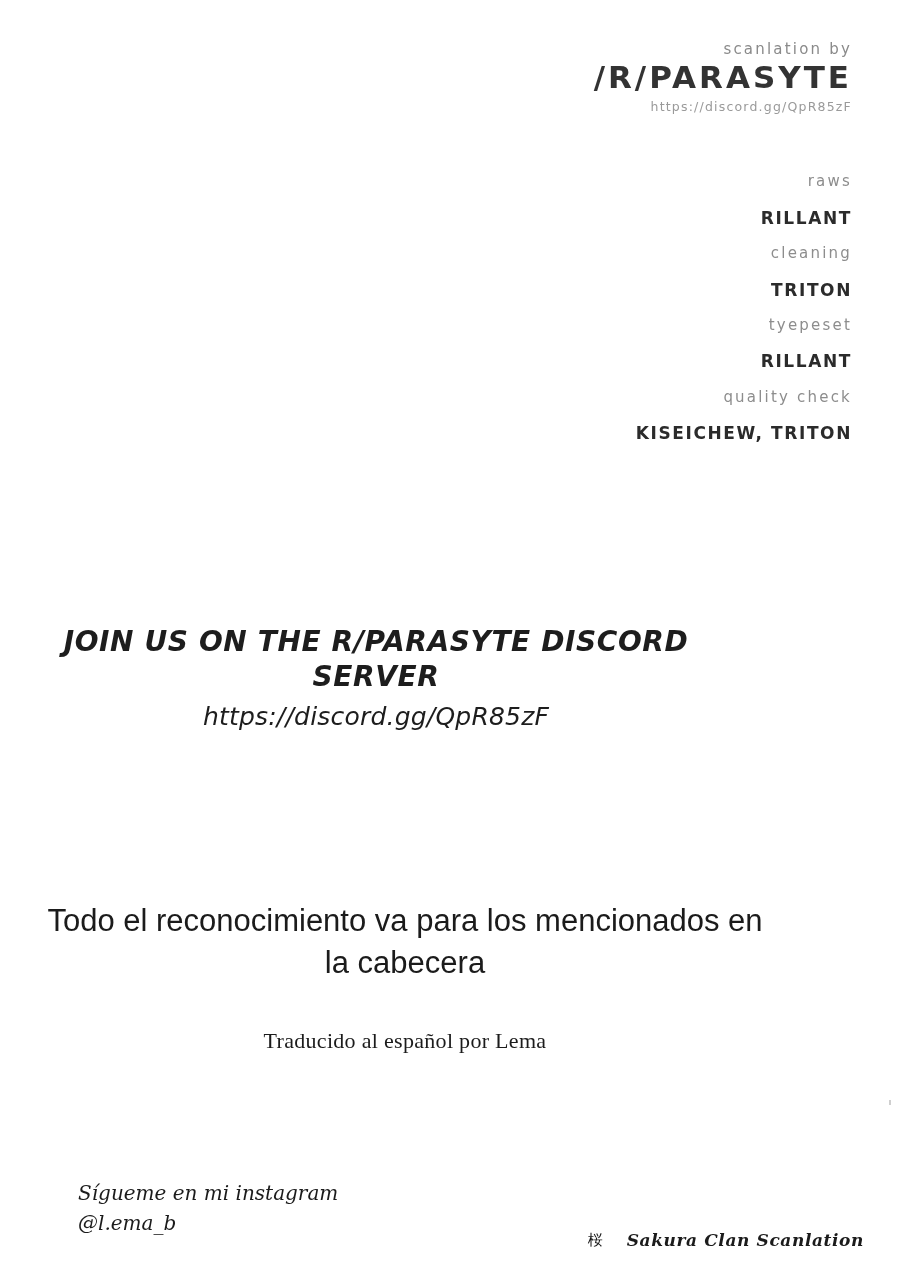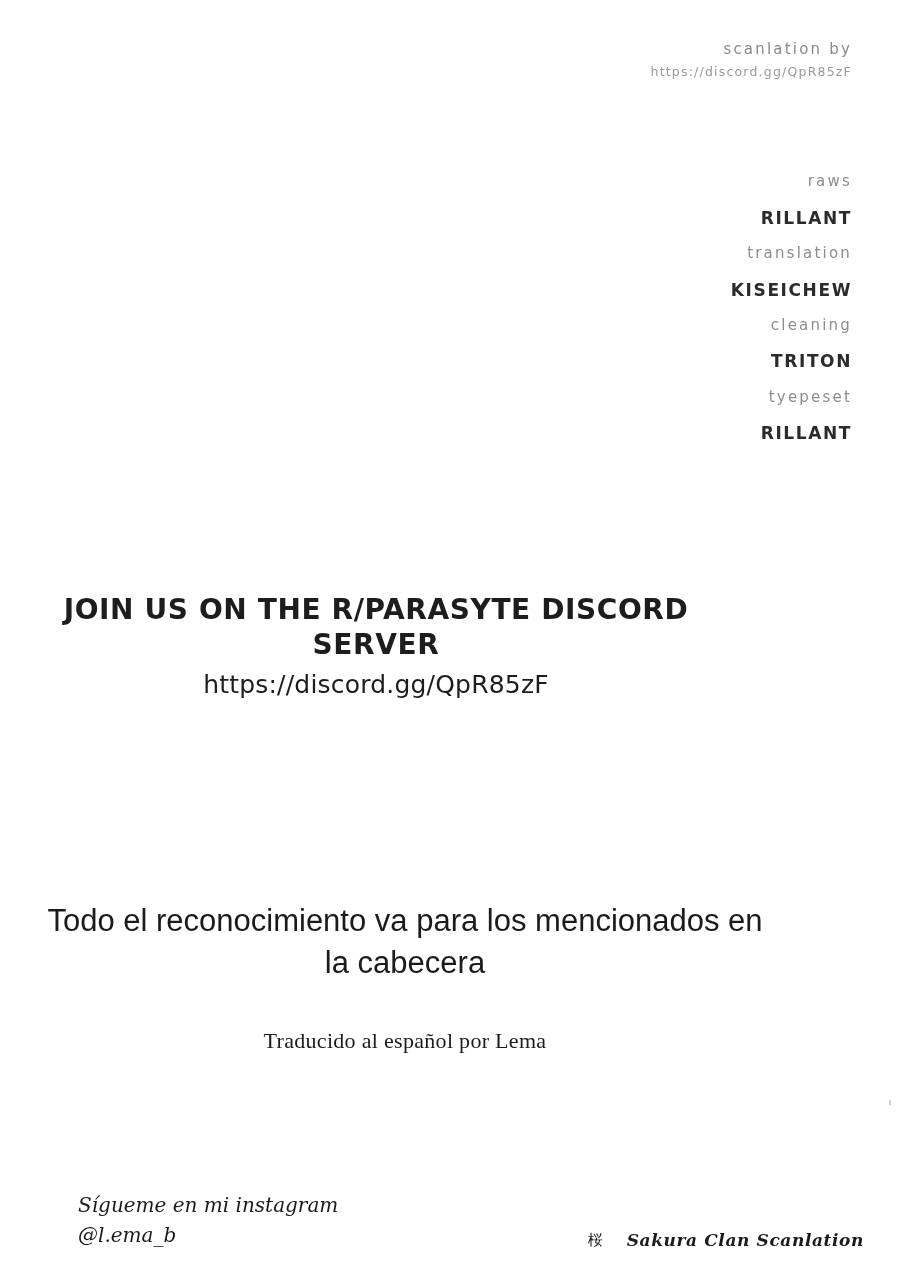--- a/index.html
+++ b/index.html
@@ -68,24 +68,25 @@
     letter-spacing: 1.6px;
     font-weight: 700;
     color: #2b2b2b;
     line-height: 1.3;
     margin-top: 16px;
   }
 
   
   .callout {
     position: absolute;
-    top: 592px;
+    top: 624px;
     left: 0;
     width: 752px;
     text-align: center;
+    font-style: italic;
   }
   .callout-line {
     font-family: "DejaVu Sans", sans-serif;
     font-size: 28px;
     font-weight: 700;
     letter-spacing: 0.6px;
     color: #1d1d1d;
     line-height: 1.25;
   }
   .callout-url {
@@ -119,21 +120,21 @@
     font-size: 22px;
     color: #1b1b1b;
     margin-top: 44px;
     letter-spacing: 0.3px;
   }
 
   
   .insta {
     position: absolute;
     left: 78px;
-    bottom: 30px;
+    bottom: 42px;
     font-family: "DejaVu Serif", serif;
     font-style: italic;
     font-size: 20px;
     color: #1b1b1b;
     line-height: 1.5;
   }
 
   
   .signature {
     position: absolute;
@@ -166,39 +167,40 @@
     width: 2px;
     height: 5px;
     background: #cfcfcf;
   }
 </style>
 </head>
 <body>
 
 <div class="header-block">
   <div class="header-sub">scanlation by</div>
+  <div class="header-main">/R/PARASYTE</div>
   <div class="header-url">https://discord.gg/QpR85zF</div>
 </div>
 
 <div class="credits">
   <div class="credit-row">
     <div class="credit-role">raws</div>
     <div class="credit-name">RILLANT</div>
   </div>
   <div class="credit-row">
-    <div class="credit-role">translation</div>
-    <div class="credit-name">KISEICHEW</div>
-  </div>
-  <div class="credit-row">
     <div class="credit-role">cleaning</div>
     <div class="credit-name">TRITON</div>
   </div>
   <div class="credit-row">
     <div class="credit-role">tyepeset</div>
     <div class="credit-name">RILLANT</div>
+  </div>
+  <div class="credit-row">
+    <div class="credit-role">quality check</div>
+    <div class="credit-name">KISEICHEW, TRITON</div>
   </div>
 </div>
 
 <div class="callout">
   <div class="callout-line">JOIN US ON THE R/PARASYTE DISCORD SERVER</div>
   <div class="callout-url">https://discord.gg/QpR85zF</div>
 </div>
 
 <div class="es-block">
   <div class="es-main">Todo el reconocimiento va para los mencionados en la cabecera</div>

